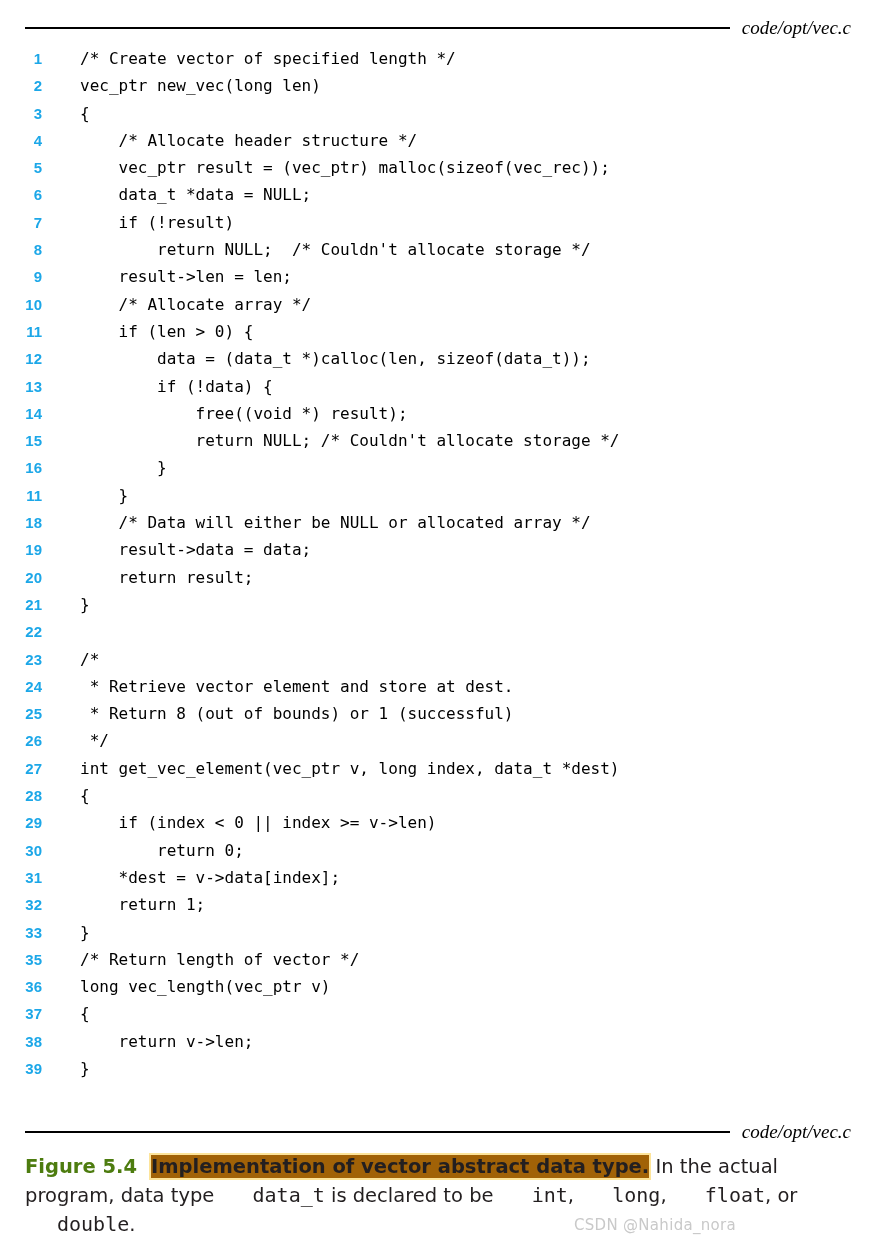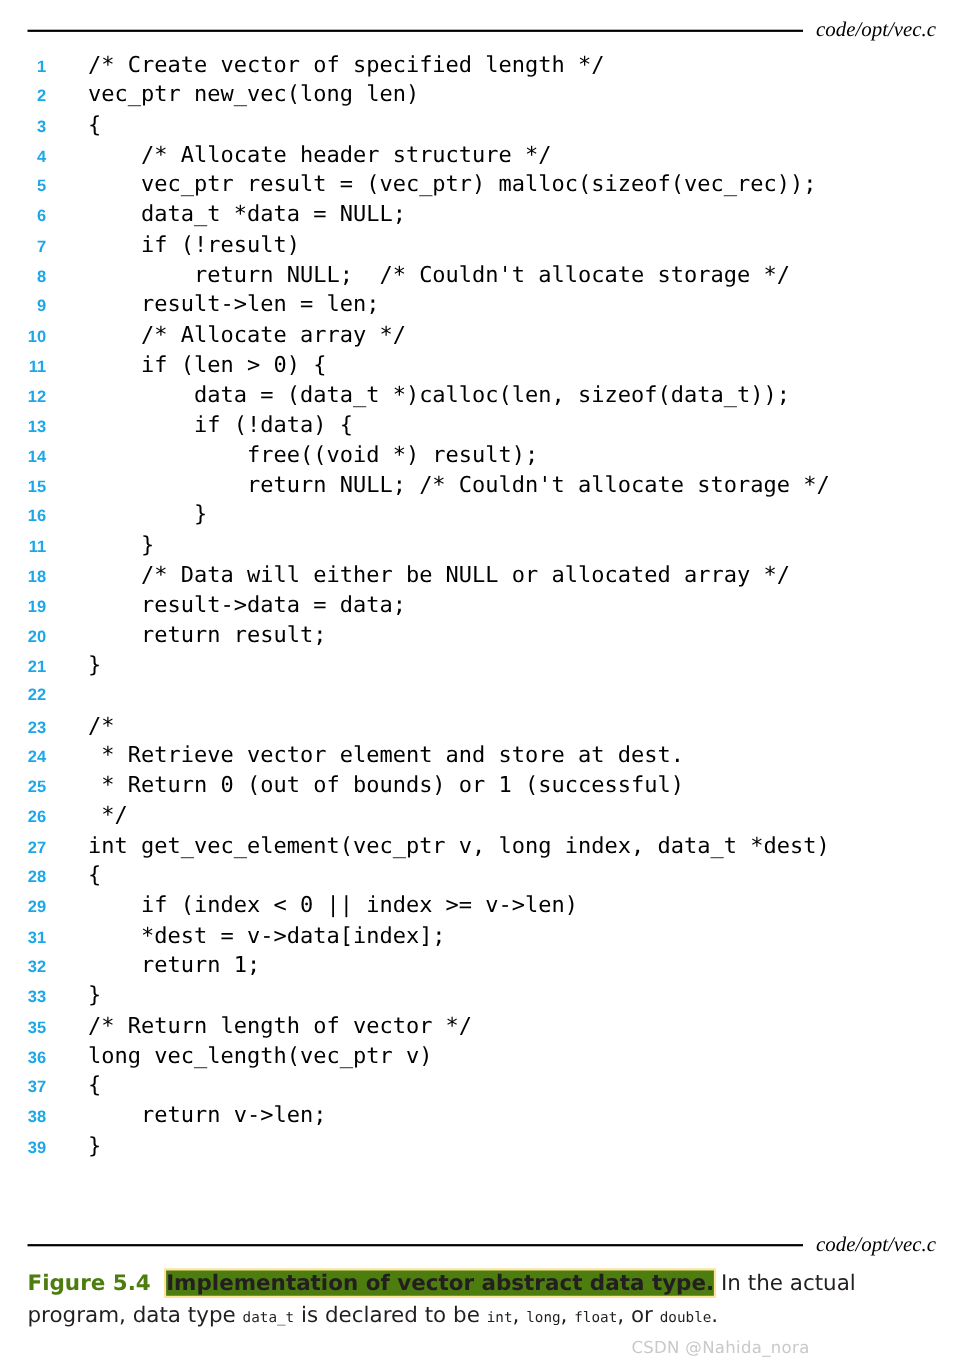--- a/index.html
+++ b/index.html
@@ -73,21 +73,21 @@
     font-weight: 700;
     color: #1CA7E8;
     line-height: 27.3px;
     -webkit-user-select: none;
     user-select: none;
   }
   .line-code {
     flex: 1 1 auto;
     padding-left: 38px;
     font-family: "DejaVu Sans Mono", monospace;
-    font-size: 20px;
+    font-size: 16px;
     line-height: 27.3px;
     white-space: pre;
     color: #000000;
     letter-spacing: 0px;
   }
 
   
   .caption {
     position: absolute;
     left: 25px;
@@ -98,31 +98,32 @@
     line-height: 29px;
     color: #231f20;
   }
   .caption .fig-num {
     color: #4d7c0f;
     font-weight: 700;
     margin-right: 14px;
   }
   .caption .fig-title {
     font-weight: 700;
-    background: #4d7c0f;
+    background: #a16207;
     box-shadow: 0 0 0 2px #FDE49A;
     color: #231f20;
   }
   .caption .fig-rest {
     font-weight: 400;
   }
   .caption .mono {
     font-family: "DejaVu Sans Mono", monospace;
-    font-size: 13px;
+    font-size: 20px;
     font-weight: 400;
+    margin-left: 32px;
   }
 
   
   .watermark {
     position: absolute;
     right: 16px;
     top: 1216px;
     font-family: "DejaVu Sans", sans-serif;
     font-size: 15px;
     color: #c9c9c9;
@@ -233,37 +234,41 @@
       <div class="code-line">
         <span class="line-no">23</span>
         <span class="line-code">/*</span>
       </div>
       <div class="code-line">
         <span class="line-no">24</span>
         <span class="line-code"> * Retrieve vector element and store at dest.</span>
       </div>
       <div class="code-line">
         <span class="line-no">25</span>
-        <span class="line-code"> * Return 0 (out of bounds) or 1 (successful)</span>
+        <span class="line-code"> * Return 8 (out of bounds) or 1 (successful)</span>
       </div>
       <div class="code-line">
         <span class="line-no">26</span>
         <span class="line-code"> */</span>
       </div>
       <div class="code-line">
         <span class="line-no">27</span>
         <span class="line-code">int get_vec_element(vec_ptr v, long index, data_t *dest)</span>
       </div>
       <div class="code-line">
         <span class="line-no">28</span>
         <span class="line-code">{</span>
       </div>
       <div class="code-line">
         <span class="line-no">29</span>
         <span class="line-code">    if (index &lt; 0 || index &gt;= v-&gt;len)</span>
+      </div>
+      <div class="code-line">
+        <span class="line-no">30</span>
+        <span class="line-code">        return 0;</span>
       </div>
       <div class="code-line">
         <span class="line-no">31</span>
         <span class="line-code">    *dest = v-&gt;data[index];</span>
       </div>
       <div class="code-line">
         <span class="line-no">32</span>
         <span class="line-code">    return 1;</span>
       </div>
       <div class="code-line">

